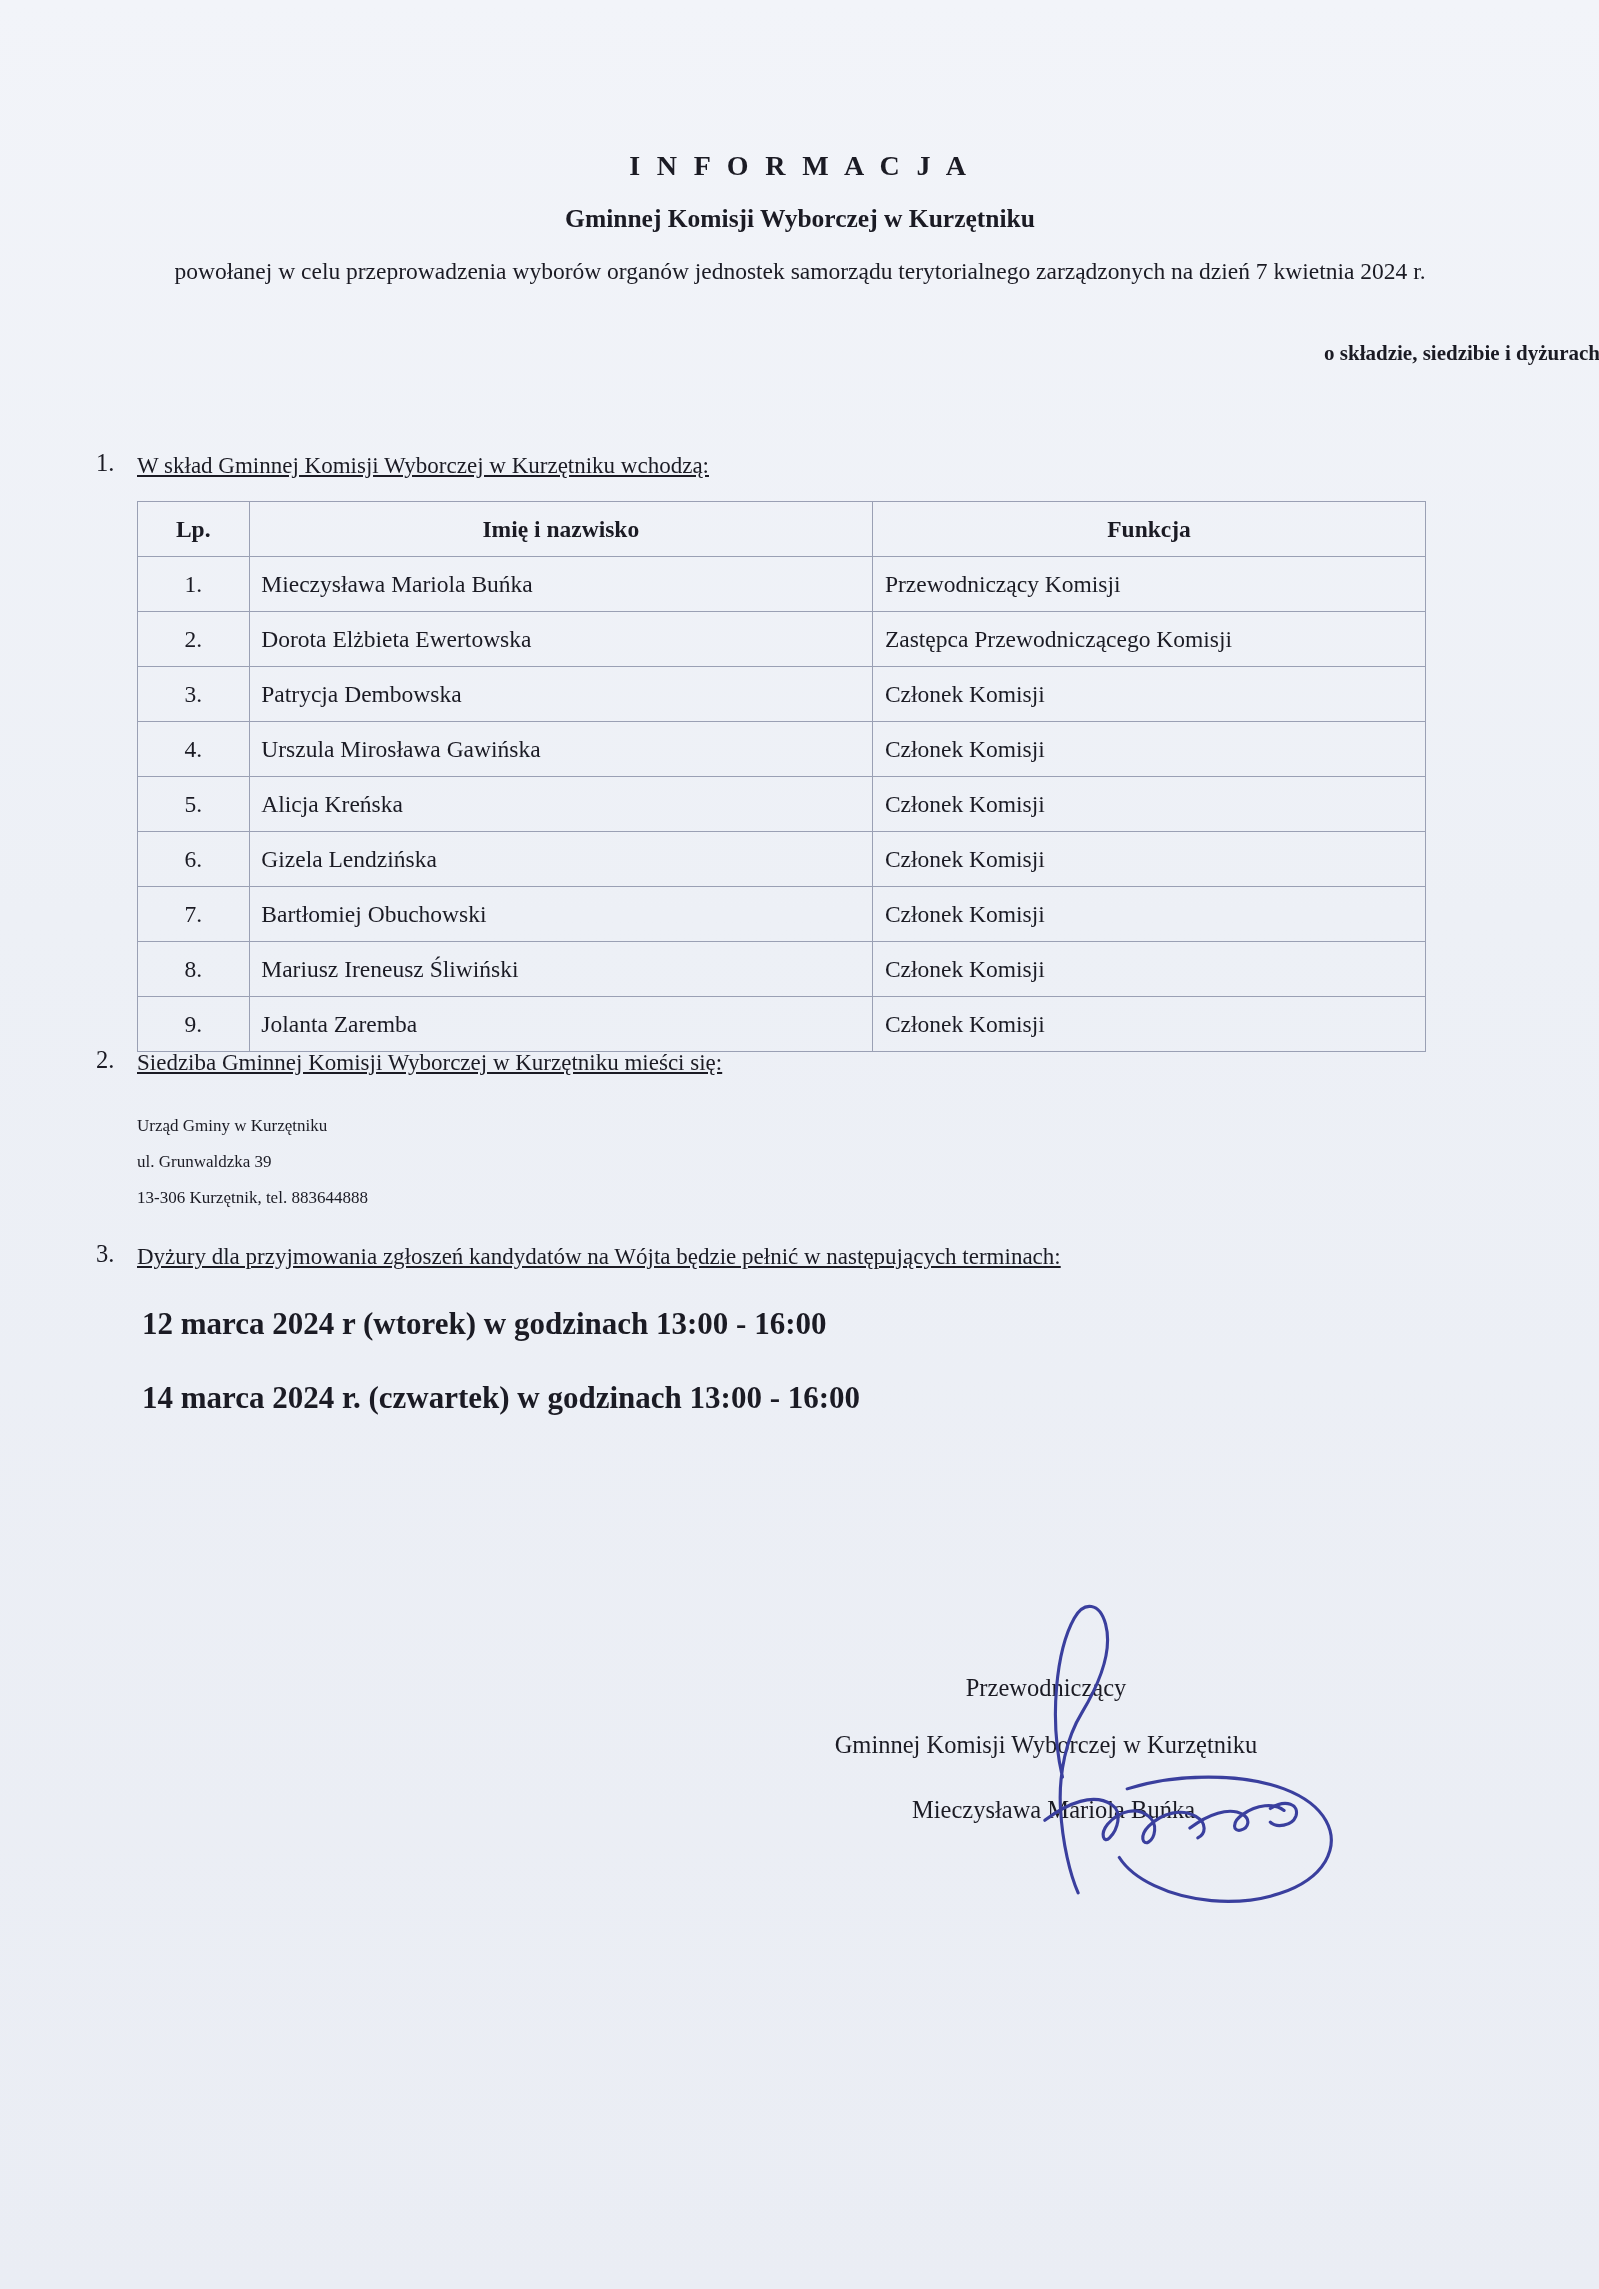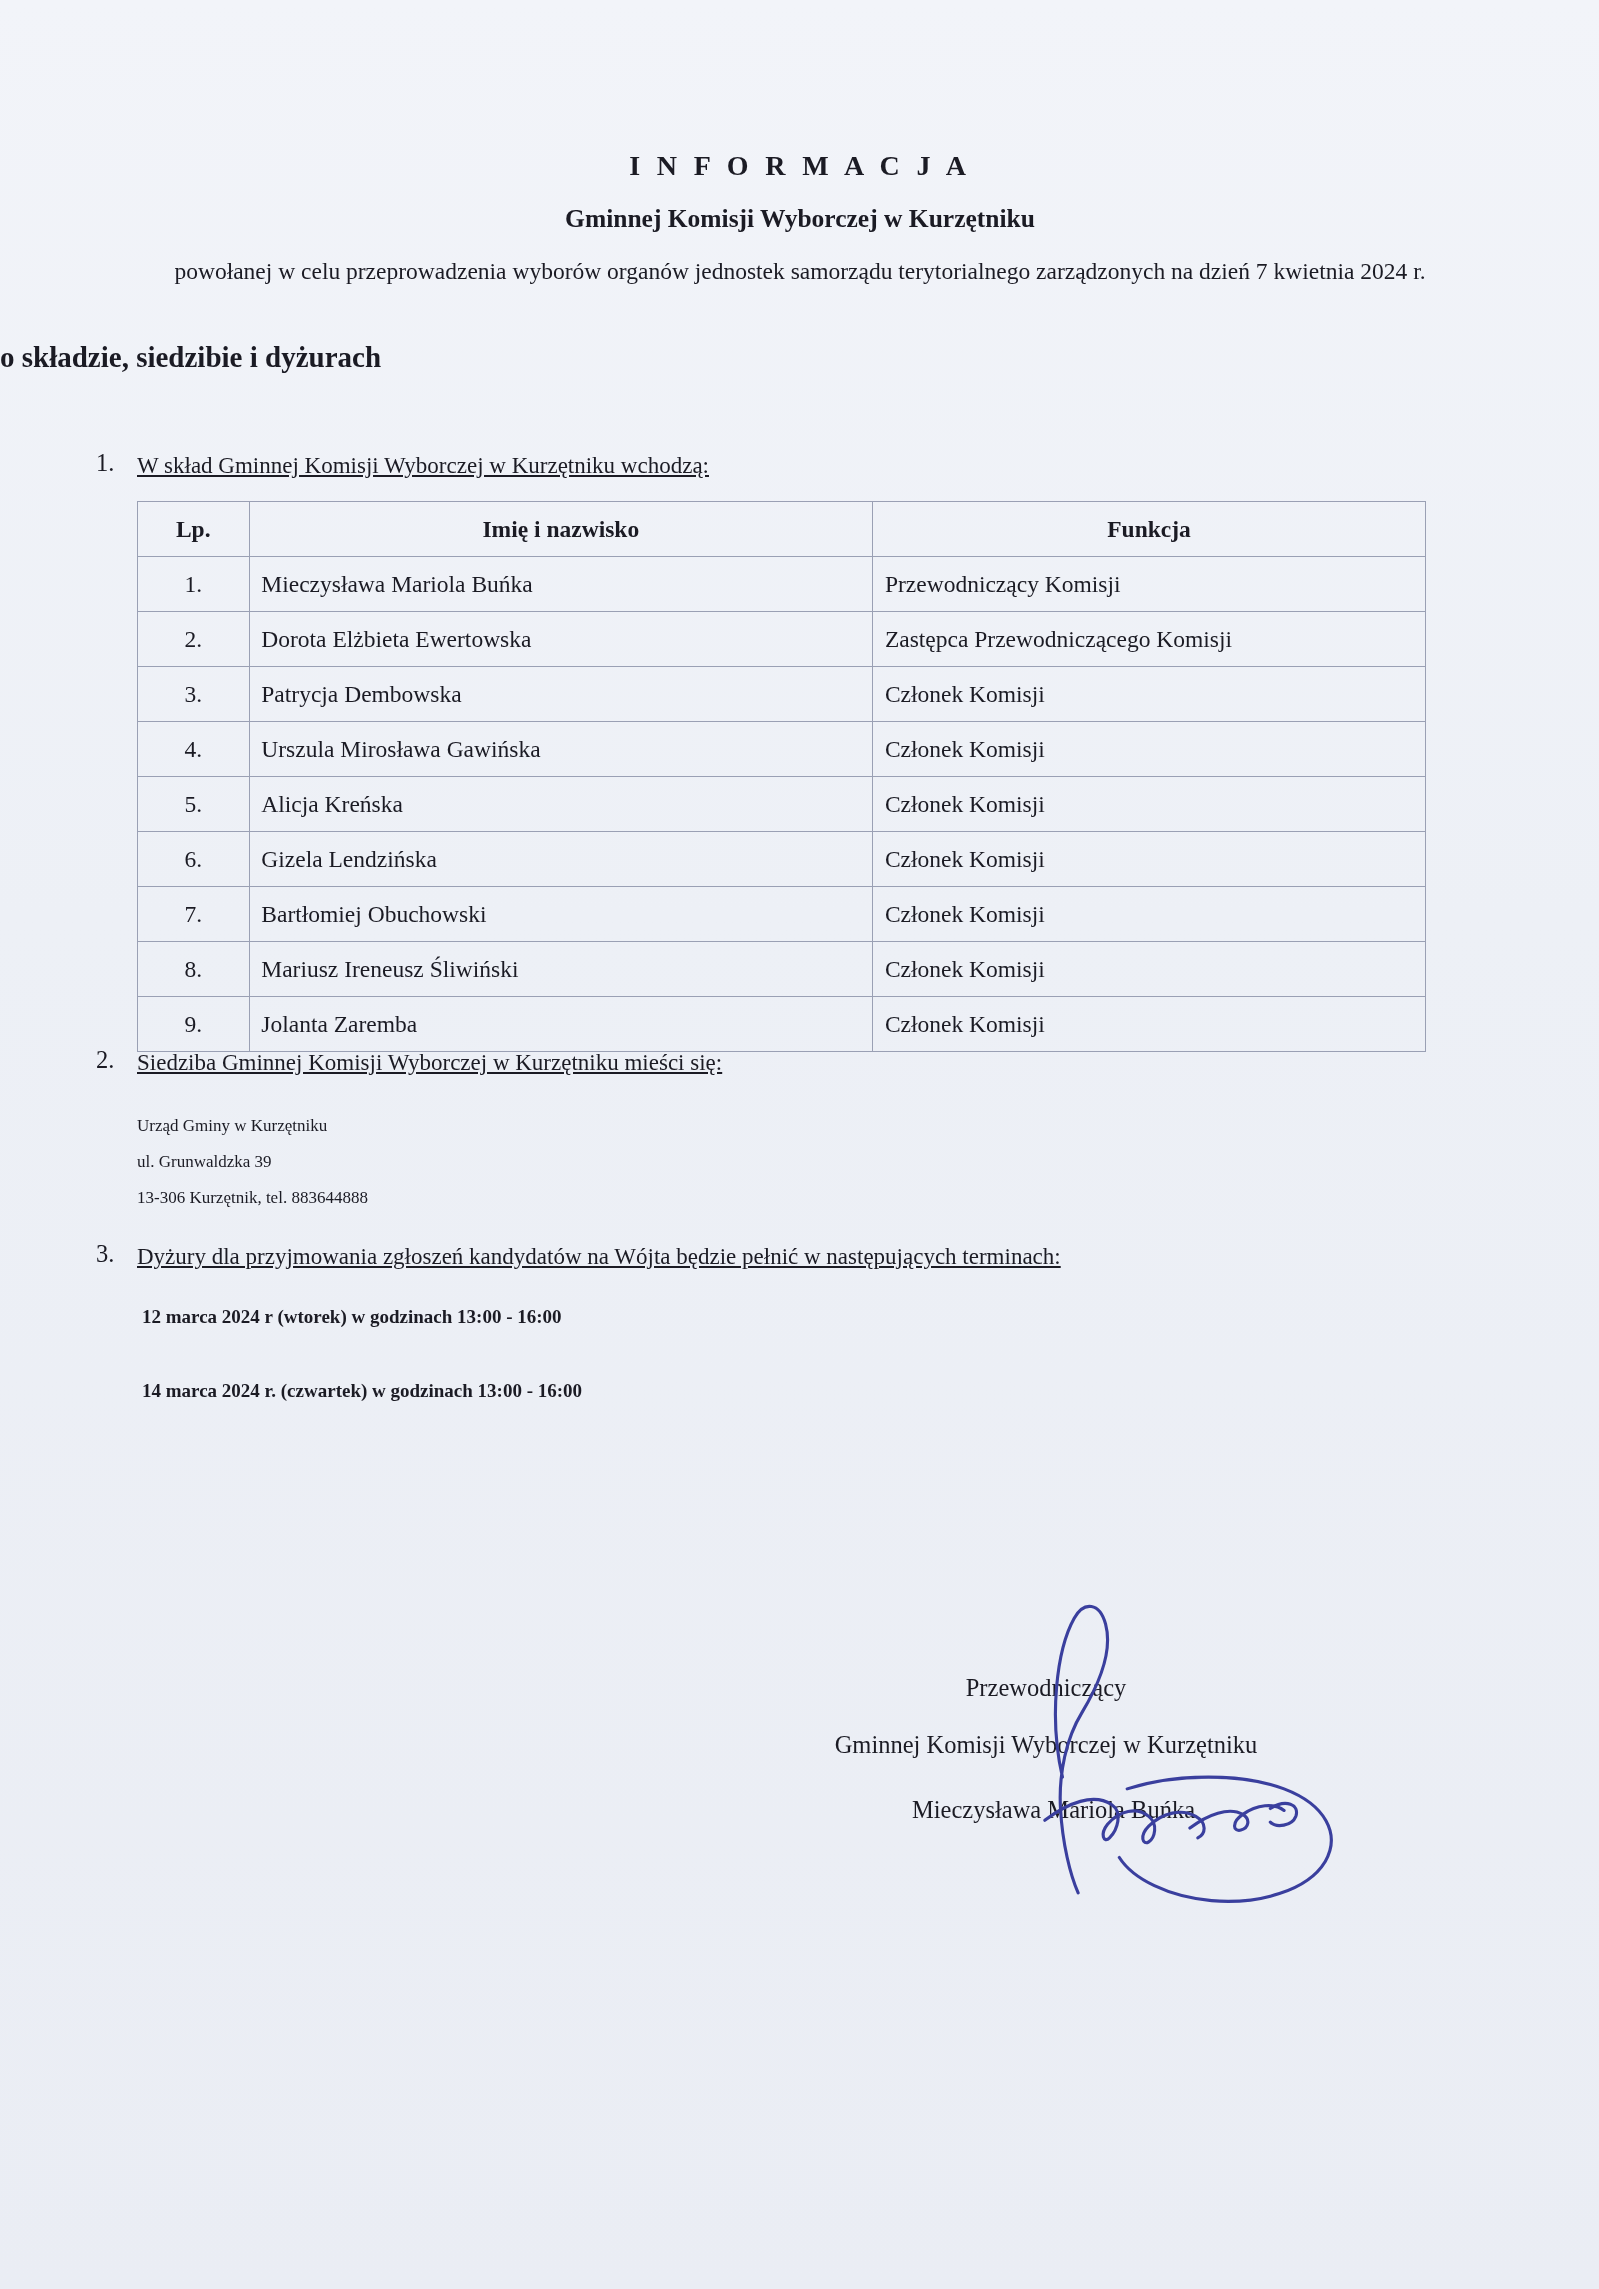--- a/index.html
+++ b/index.html
@@ -60,22 +60,22 @@
     text-align: center;
     font-size: 23.5px;
     line-height: 37px;
     font-weight: normal;
   }
   .subtitle3 {
     position: absolute;
     left: 0;
     top: 309px;
     width: 1600px;
-    text-align: left;
-    font-size: 29px;
+    text-align: right;
+    font-size: 21px;
     font-weight: bold;
   }
 
   
   .item {
     position: absolute;
     font-size: 23px;
     line-height: 33px;
     text-decoration: underline;
   }
@@ -96,21 +96,21 @@
     font-size: 17px;
     line-height: 36px;
   }
 
   .item3-num { left: 96px; top: 1208px; }
   .item3-text { left: 137px; top: 1208px; width: 1372px; }
 
   .duty {
     position: absolute;
     left: 142px;
-    font-size: 19px;
+    font-size: 31px;
     font-weight: bold;
   }
   .duty1 { top: 1274px; }
   .duty2 { top: 1348px; }
 
   
   .table-wrap {
     position: absolute;
     left: 137px;
     top: 469px;

